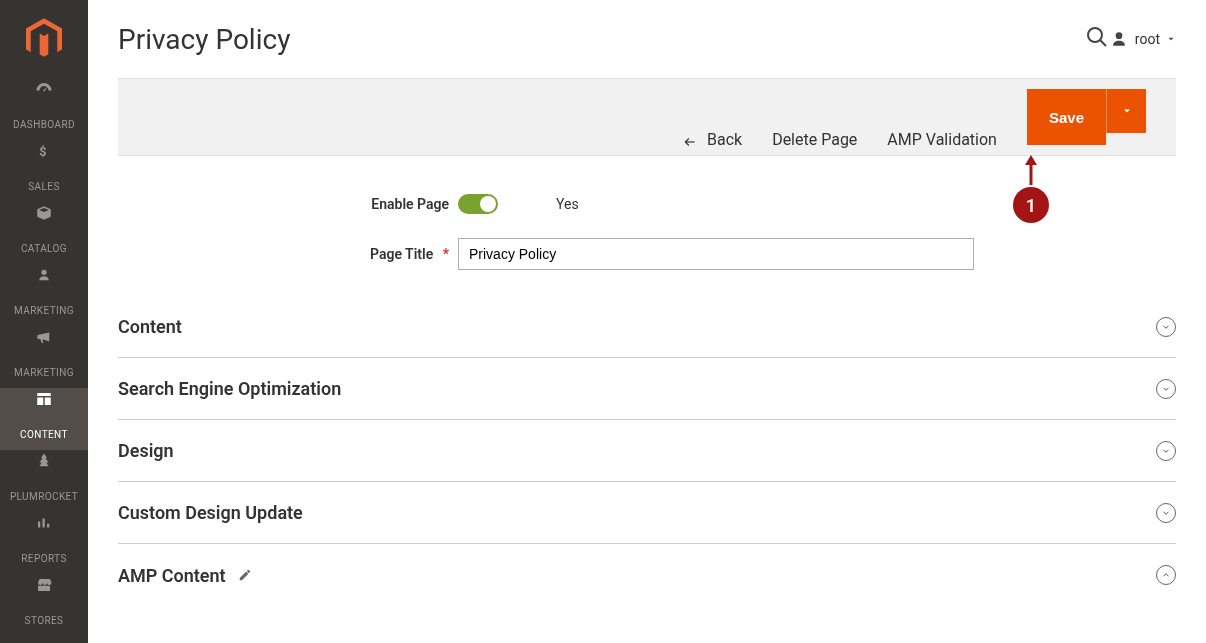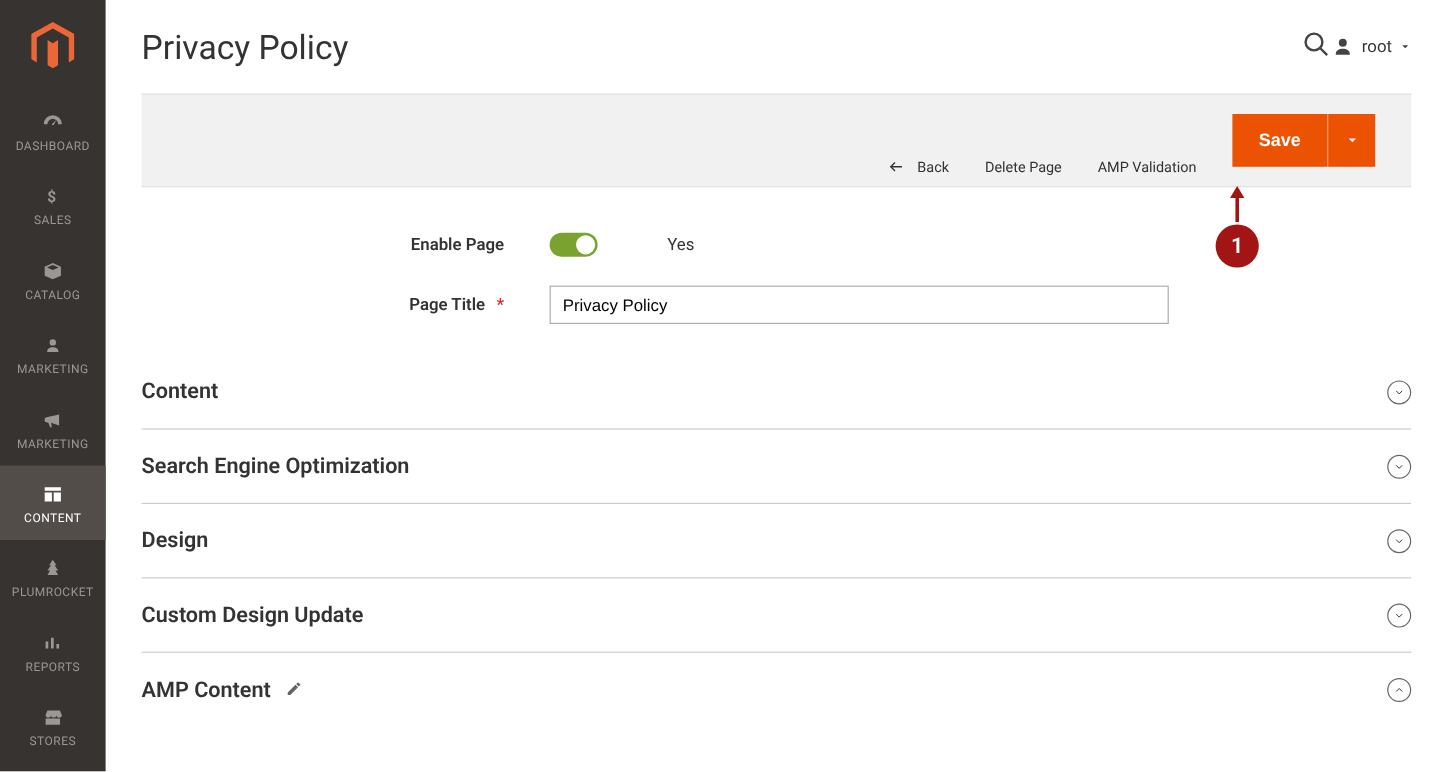--- a/index.html
+++ b/index.html
@@ -4,49 +4,49 @@
 <style>
   * { box-sizing: border-box; }
   html, body { margin: 0; padding: 0; font-family: -apple-system, BlinkMacSystemFont, "Segoe UI", Roboto, Helvetica, Arial, sans-serif; }
   body { background: #fff; }
 
   .app { display: flex; width: 1206px; height: 643px; overflow: hidden; }
 
   
   .sidebar { width: 88px; background: #373330; color: #aaa; display: flex; flex-direction: column; align-items: center; }
   .logo-box { width: 88px; height: 78px; display:flex; align-items:center; justify-content:center; }
-  .nav-item { width:88px; height: 62px; display:flex; flex-direction:column; align-items:center; justify-content:center; gap:4px; color:#9c9794; }
+  .nav-item { width:88px; height: 62px; display:flex; flex-direction:column; align-items:center; gap:19px; color:#9c9794; }
   .nav-item.active { background:#524d49; color:#fff; }
   .nav-item .nav-icon { height:22px; display:flex; align-items:center; justify-content:center; }
   .nav-item .nav-label { font-size: 10px; letter-spacing: .4px; }
 
   
   .main { flex:1; display:flex; flex-direction:column; }
   .header {
     height: 78px; display:flex; align-items:center; justify-content:space-between;
     padding: 0 30px 0 30px;
   }
   .page-title { font-size: 28px; font-weight: 400; color:#333; }
   .header-actions { display:flex; align-items:center; }
   .user-box { display:flex; align-items:center; gap:6px; color:#333; font-size:14px; }
 
   .action-bar {
     background:#f1f1f1; border-top:1px solid #e0e0e0; border-bottom:1px solid #e0e0e0;
     height:78px; display:flex; align-items:center; justify-content:flex-end; gap:30px; padding:0 30px;
     margin: 0 30px 20px 30px;
     position: relative;
   }
-  .action-link { font-size:12px; color:#333; display:flex; align-items:flex-end; gap:8px; cursor:pointer;margin-top:44px; }
+  .action-link { font-size:16px; color:#333; display:flex; align-items:flex-end; gap:8px; cursor:pointer;margin-top:44px; }
   .save-group { display:flex; }
-  .save-btn { background:#eb5202; color:#fff; font-weight:600; font-size:15px; border:none; height:44px; padding:0 22px; cursor:pointer; }
+  .save-btn { background:#eb5202; color:#fff; font-weight:600; font-size:15px; border:none; height:56px; padding:0 22px; cursor:pointer; }
   .save-caret { background:#eb5202; border:none; border-left:1px solid rgba(255,255,255,.35); height:44px; width:40px; cursor:pointer; display:flex; align-items:center; justify-content:center; }
 
   .form-area { padding: 0 30px; }
   .form-row { display:flex; align-items:center; height:44px; margin: 6px 0; }
-  .form-label { width:340px; text-align:right; font-size:14px; color:#333; padding-right:38px; font-weight:600; }
+  .form-label { width:340px; text-align:right; font-size:14px; color:#333; padding-right:9px; font-weight:600; }
   .form-label .req { color:#e22626; margin-left:6px; }
   .form-value { display:flex; align-items:center; gap:10px; }
   .toggle { width:40px; height:20px; border-radius:10px; background:#79a22e; position:relative; }
   .toggle .knob { position:absolute; width:16px; height:16px; background:#fff; border-radius:50%; top:2px; right:2px; }
   .yes-label { font-size:14px; color:#333;margin-left:48px; }
   .text-input { width:516px; height:32px; border:1px solid #adadad; padding:0 10px; font-size:14px; }
 
   .sections { margin-top: 20px; }
   .section-row { border-bottom:1px solid #ccc; height:62px; display:flex; align-items:center; justify-content:space-between; }
   .section-row .title { font-size:18px; font-weight:600; color:#333; display:flex; align-items:center; gap:12px; }

